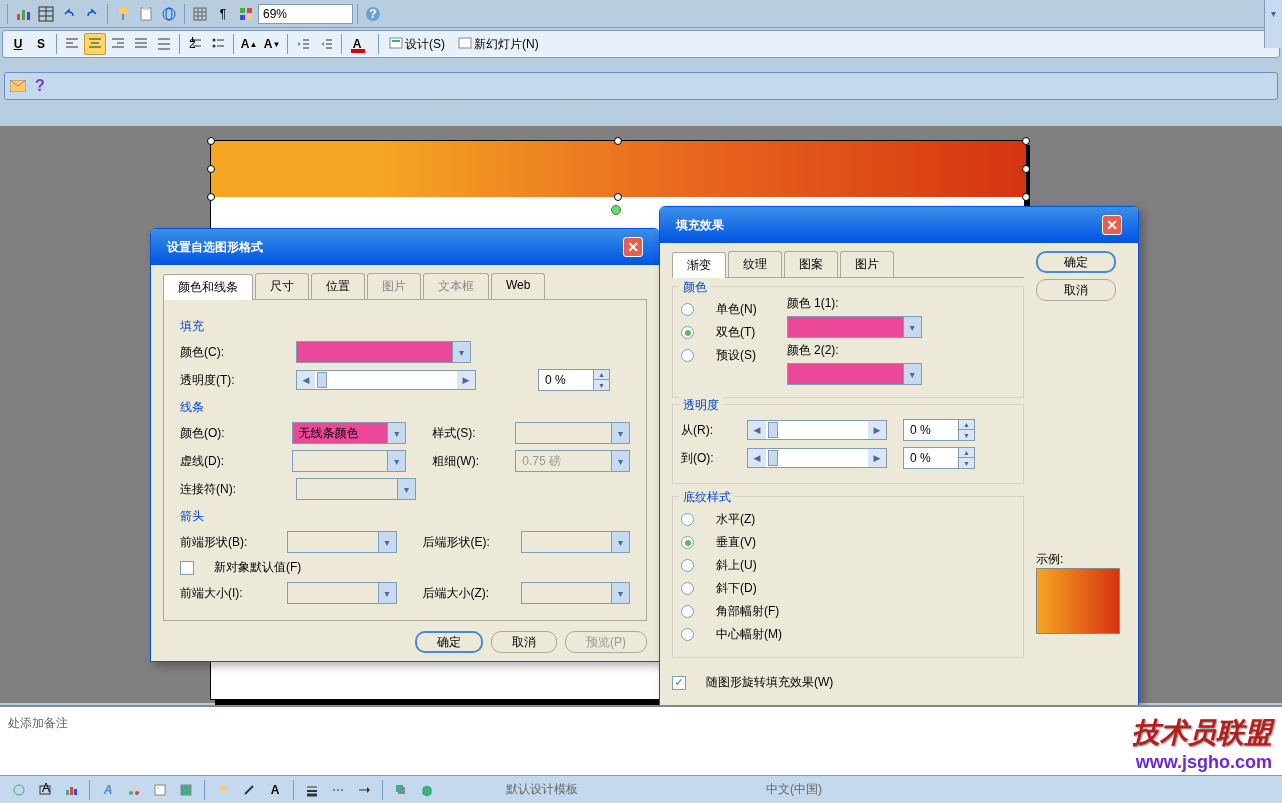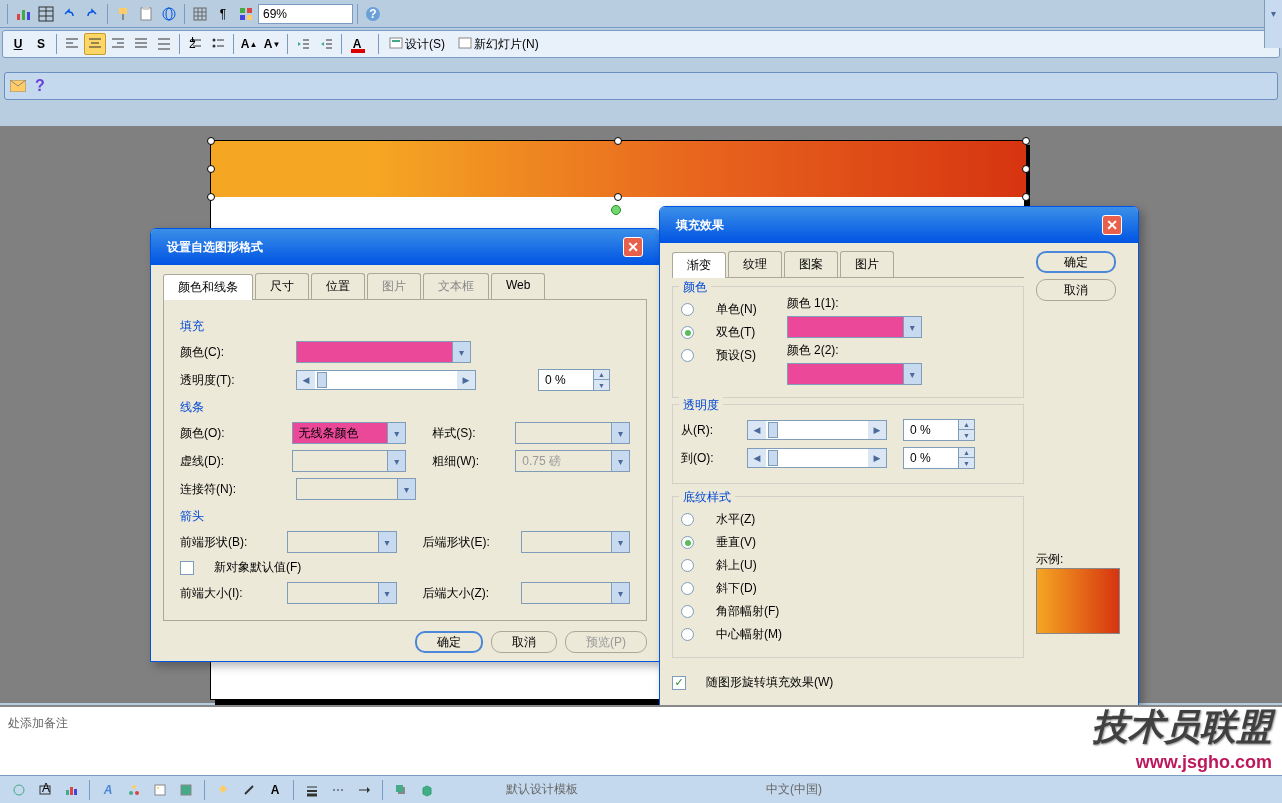--- a/index.html
+++ b/index.html
@@ -56,22 +56,22 @@
 .variant{border:1px solid #888}
 .v1{background:linear-gradient(90deg,#d63410,#f5a623,#d63410)}
 .v2{background:linear-gradient(90deg,#f5a623,#d63410,#f5a623)}
 .v3{background:linear-gradient(90deg,#f5a623,#d63410)}
 .v4{background:linear-gradient(90deg,#d63410,#f5a623)}
 .sample-box{width:84px;height:66px;border:1px solid #888;background:linear-gradient(90deg,#f5a623,#d63410)}
 .color-swatch{height:16px;margin:2px 22px 2px 2px}
 .notes{position:absolute;bottom:28px;left:0;right:0;height:70px;background:#fff;border-top:2px solid #888;padding:8px;color:#666}
 .status{position:absolute;bottom:0;left:0;right:0;height:28px;background:#c5d9ee;border-top:1px solid #7a9cc4;display:flex;align-items:center;padding:0 8px;gap:4px}
 .watermark{position:absolute;right:10px;bottom:30px;text-align:right}
-.watermark .wm1{color:#404040;font-size:36px;font-weight:bold;text-shadow:1px 1px 2px #888;font-style:italic}
-.watermark .wm2{color:#be185d;font-size:18px;font-weight:bold}
+.watermark .wm1{color:#b91c1c;font-size:28px;font-weight:bold;text-shadow:1px 1px 2px #888;font-style:italic}
+.watermark .wm2{color:#6d28d9;font-size:18px;font-weight:bold}
 svg{display:block}
 </style>
 </head>
 <body>
 
 <div class="toolbar-area">
   <div class="toolbar-row r1">
     <div class="tb-sep"></div>
     <div class="tb-icon">
         <svg width="16" height="16">

